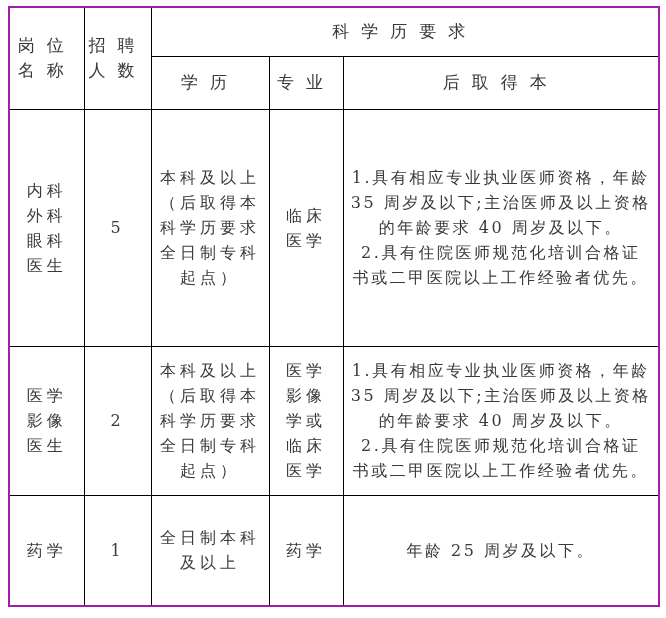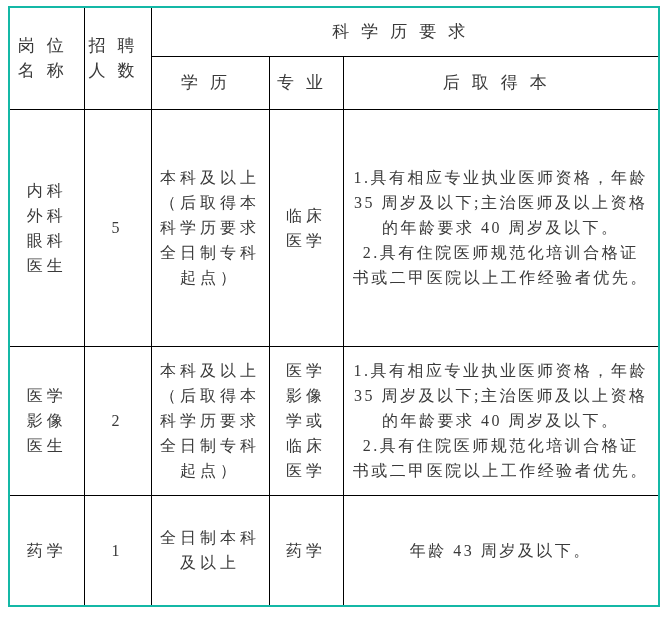--- a/index.html
+++ b/index.html
@@ -17,23 +17,22 @@
     background: #ffffff;
     overflow: hidden;
   }
   table.recruit {
     position: absolute;
     left: 8px;
     top: 6px;
     width: 650px;
     border-collapse: collapse;
     table-layout: fixed;
-    border: 2px solid #14b8a6;
+    border: 2px solid #a21caf;
     color: #3a3a3a;
-    font-family: Liberation Serif, serif;
   }
   table.recruit th,
   table.recruit td {
     border: 1px solid #000000;
     text-align: center;
     vertical-align: middle;
     white-space: pre-line;
     font-weight: normal;
     font-size: 16px;
     line-height: 25px;
@@ -138,17 +137,17 @@
 2.具有住院医师规范化培训合格证
 书或二甲医院以上工作经验者优先。</td>
       </tr>
 
       <tr class="row-data3">
         <td class="cell">药学</td>
         <td class="cell">1</td>
         <td class="cell">全日制本科
 及以上</td>
         <td class="cell">药学</td>
-        <td class="cell cell-other">年龄 43 周岁及以下。</td>
+        <td class="cell cell-other">年龄 25 周岁及以下。</td>
       </tr>
     </tbody>
   </table>
 </div>
 
 </body></html>

